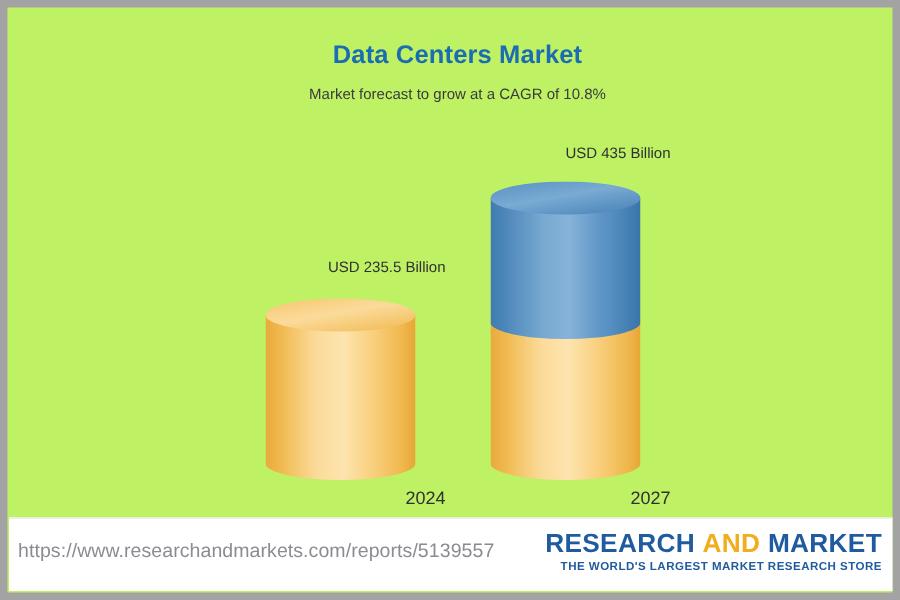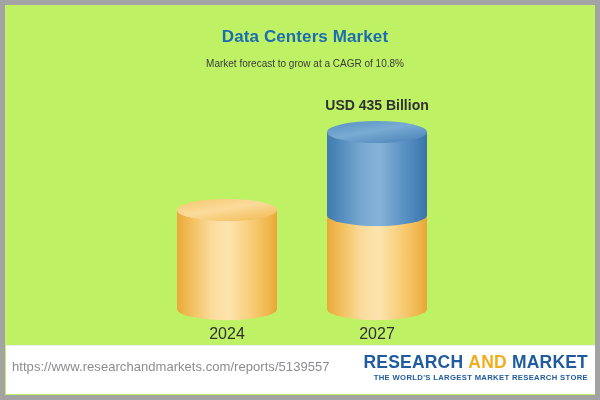--- a/index.html
+++ b/index.html
@@ -60,40 +60,40 @@
     position: absolute;
     bottom: 0;
     width: 140px;
   }
   #bar-group-2024 { left: 152px; }
   #bar-group-2030 { left: 302px; }
 
   .value-label {
     position: absolute;
     width: 140px;
-    text-align: center;
-    font-size: 14px;
-    font-weight: bold;
+    text-align: right;
+    font-size: 10px;
+    font-weight: normal;
     color: #303032;
     white-space: nowrap;
   }
   #value-label-2024 { top: 0px; }
   #value-label-2030 { top: 0px; }
 
   .cylinder {
     position: absolute;
     left: 20px;
     width: 100px;
   }
 
   .axis-label {
     position: absolute;
     width: 140px;
-    text-align: center;
-    font-size: 16px;
+    text-align: right;
+    font-size: 12px;
     color: #303032;
     font-weight: normal;
   }
 
   
   #footer {
     position: absolute;
     left: 1px;
     bottom: 1px;
     width: 598px;
@@ -139,20 +139,21 @@
 <div id="card">
 
   <div id="header">
     <h1 id="chart-title">Data Centers Market</h1>
     <p id="chart-subtitle">Market forecast to grow at a CAGR of 10.8%</p>
   </div>
 
   <div id="plot">
 
     <div class="bar-group" id="bar-group-2024" style="height:345px;">
+      <div class="value-label" id="value-label-2024" style="top:168px;">USD 235.5 Billion</div>
 
       <div class="cylinder" style="top:194px; height:121px;">
         <svg width="100" height="121" viewBox="0 0 100 121">
           <defs>
             <linearGradient id="g24body" x1="0" y1="0" x2="1" y2="0">
               <stop offset="0" stop-color="#eaa93c"></stop>
               <stop offset="0.10" stop-color="#f0b94f"></stop>
               <stop offset="0.34" stop-color="#fbdb9a"></stop>
               <stop offset="0.52" stop-color="#fde4ae"></stop>
               <stop offset="0.74" stop-color="#f8cd78"></stop>

